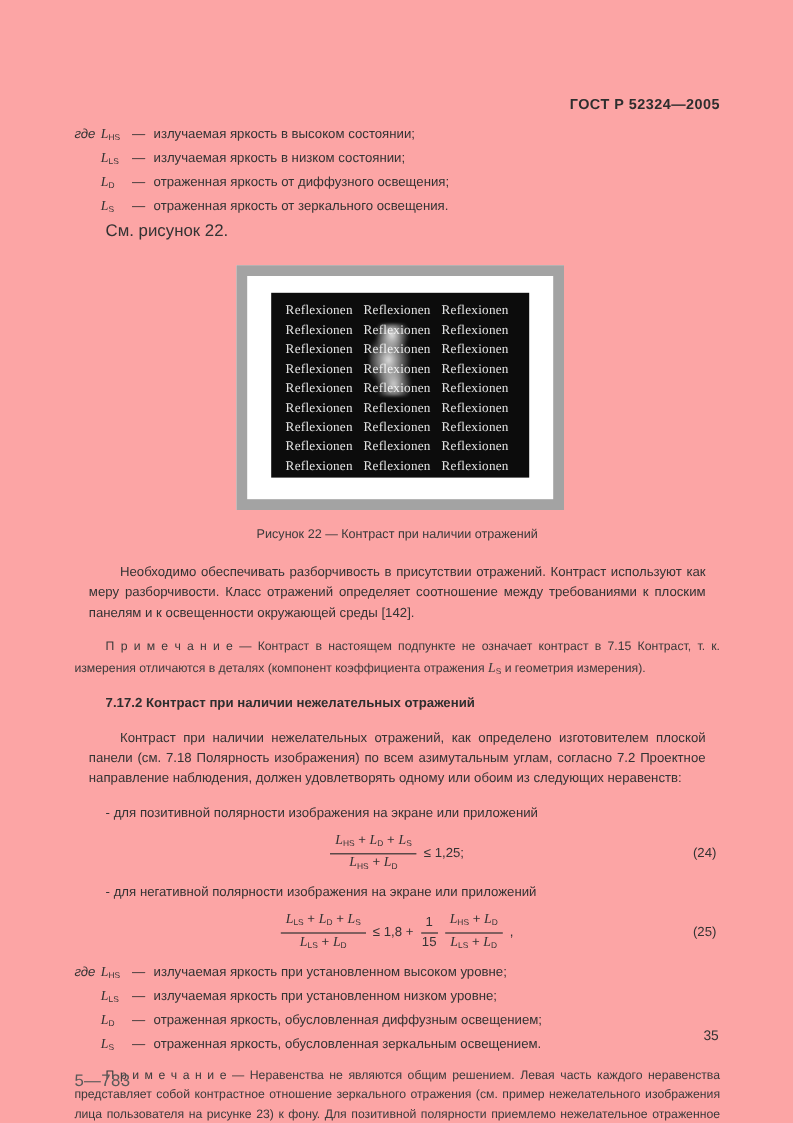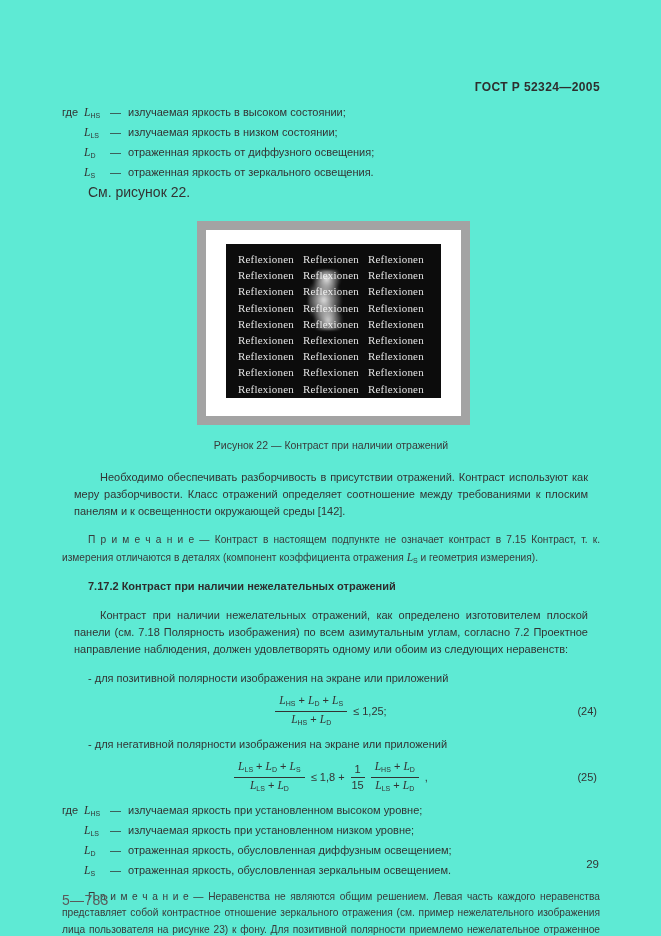--- a/index.html
+++ b/index.html
@@ -1,34 +1,34 @@
 <!DOCTYPE html>
 <html><head>
 <meta charset="utf-8">
 <style>
   html,body{margin:0;padding:0;background:#e9e9e9;}
   .page{
     position:relative;
     width:661px;height:936px;
-    background:#5eead4;
+    background:#fca5a5;
     font-family:"Liberation Sans",sans-serif;
     color:#333;
     overflow:hidden;
     margin:0 auto;
   }
   .content{position:absolute;left:62px;top:80px;width:538px;}
 
   .doc-header{
     text-align:right;font-weight:bold;font-size:12px;line-height:14px;
     letter-spacing:.4px;color:#2e2e2e;margin-bottom:10px;
   }
 
   
   .def-row{display:grid;grid-template-columns:22px 26px 18px 1fr;line-height:17px;font-size:11px;}
-  .def-prefix{color:#333;}
+  .def-prefix{color:#333;font-style:italic;}
   .def-term{white-space:nowrap;}
   .def-dash{text-align:left;}
   .see-line{margin-left:26px;font-size:14px;line-height:17px;}
 
   i.var{font-family:"Liberation Serif",serif;font-style:italic;font-size:11.5px;}
   sub{font-size:7px;vertical-align:-2px;}
 
   
   .figure-frame{
     box-sizing:border-box;width:273px;height:204px;margin:20px 0 0 135px;
@@ -204,14 +204,14 @@
         <span class="def-dash">—</span>
         <span class="def-text">отраженная яркость, обусловленная зеркальным освещением.</span>
       </div>
     </div>
 
     <p class="note"><span class="note-label">П р и м е ч а н и е</span><span> — Неравенства не являются общим решением. Левая часть каждого неравенства представляет собой контрастное отношение зеркального отражения (см. пример нежелательного изображения лица пользователя на рисунке 23) к фону. Для позитивной полярности приемлемо нежелательное отраженное изображение, независимо от контраста используемой информации (поэтому правая часть неравенства выражена числом). В случае негативной полярности экрана контраст используемого негативного изображения конкурирует с контрастом нежелательного изображения (поэтому правая часть неравенства выражается яркостным отношением).</span></p>
 
   </div>
 
   <span class="footer-left">5—783</span>
-  <span class="footer-right">29</span>
+  <span class="footer-right">35</span>
 </div>
 
 </body></html>

